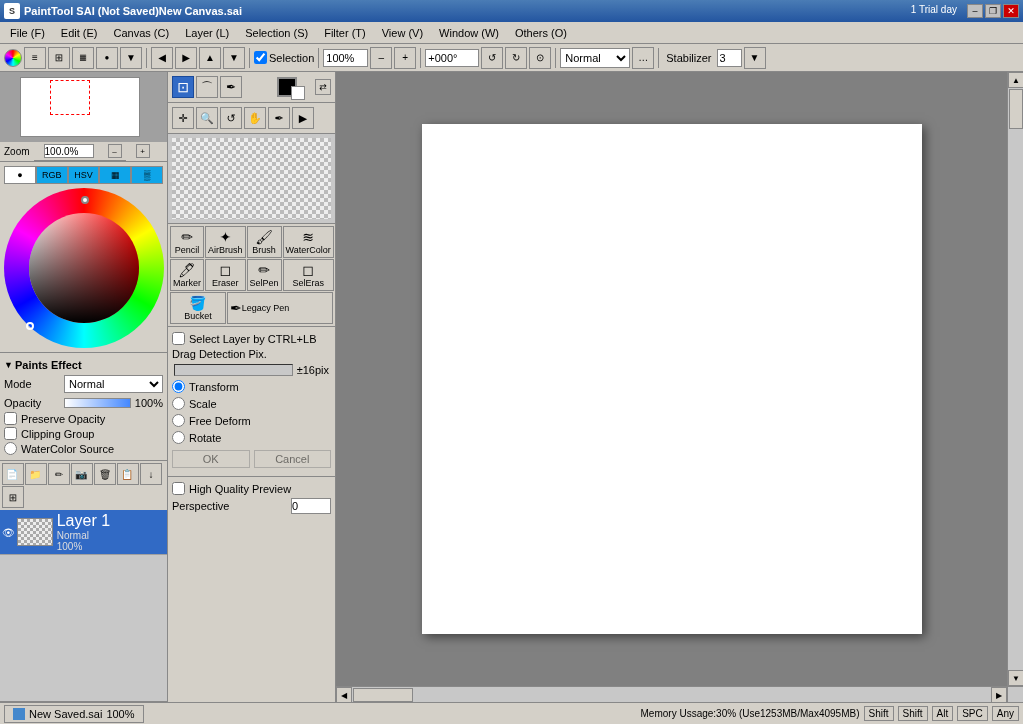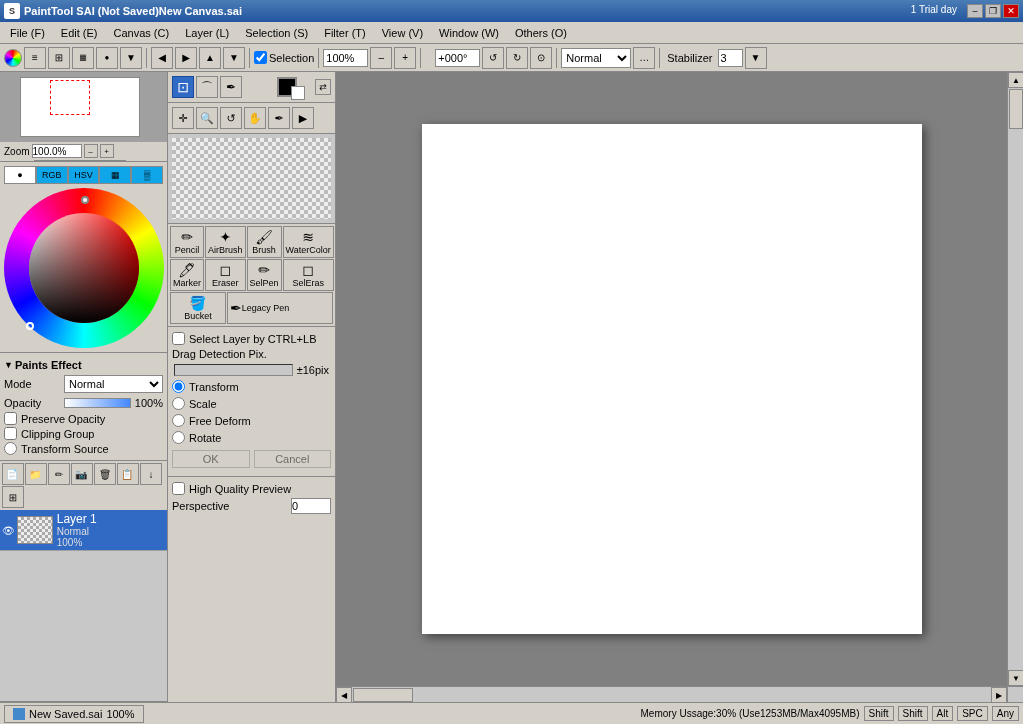--- a/index.html
+++ b/index.html
@@ -30,21 +30,21 @@
     #main-layout { display: flex; height: calc(724px - 22px - 22px - 28px - 22px); }
 
     
     #left-panel { width: 168px; background: #d4d0c8; border-right: 1px solid #888; display: flex; flex-direction: column; overflow: hidden; }
 
     
     #navigator { height: 90px; border-bottom: 1px solid #888; position: relative; overflow: hidden; }
     #nav-canvas { width: 100%; height: 70px; background: #a0a0a0; position: relative; overflow: hidden; }
     #nav-inner { width: 120px; height: 60px; background: white; position: absolute; top: 5px; left: 20px; border: 1px solid #888; }
     #nav-dashed { position: absolute; top: 8px; left: 50px; width: 40px; height: 35px; border: 1px dashed #ff0000; }
-    #nav-controls { display: flex; align-items: center; padding: 2px 4px; gap: 2px; }
+    #nav-controls { display: flex; align-items: center; padding: 2px 4px; gap: 14px; }
     .nav-label { font-size: 10px; }
     .nav-input { width: 50px; height: 14px; font-size: 10px; border: 1px solid #888; background: white; }
     .nav-btn { width: 14px; height: 14px; background: #d4d0c8; border: 1px solid #888; font-size: 8px; display: flex; align-items: center; justify-content: center; cursor: pointer; }
 
     
     #color-section { padding: 4px; border-bottom: 1px solid #888; display: flex; flex-direction: column; align-items: center; }
     #color-mode-tabs { display: flex; width: 100%; margin-bottom: 4px; }
     .color-tab { flex: 1; height: 18px; background: #0ea5e9; border: 1px solid #888; font-size: 9px; display: flex; align-items: center; justify-content: center; cursor: pointer; }
     .color-tab.active { background: white; }
     #color-wheel-container { position: relative; width: 160px; height: 160px; }
@@ -63,21 +63,21 @@
 
     
     #layer-section { flex: 1; border-bottom: 1px solid #888; overflow: hidden; display: flex; flex-direction: column; }
     #layer-toolbar { display: flex; gap: 1px; padding: 2px; flex-wrap: wrap; }
     .layer-btn { width: 22px; height: 22px; background: #d4d0c8; border: 1px solid #888; display: flex; align-items: center; justify-content: center; font-size: 10px; cursor: pointer; }
     #layer-list { flex: 1; background: #c8c8c8; overflow-y: auto; }
     .layer-item { display: flex; align-items: center; padding: 2px; border-bottom: 1px solid #a0a0a0; cursor: pointer; }
     .layer-item.selected { background: #316ac5; }
     .layer-thumb { width: 36px; height: 28px; background: white; border: 1px solid #888; margin-right: 4px; display: flex; align-items: center; justify-content: center; }
     .layer-info { display: flex; flex-direction: column; }
-    .layer-name { font-size: 12px; color: white; }
+    .layer-name { font-size: 16px; color: white; }
     .layer-mode { font-size: 10px; color: #ddd; }
     .layer-opacity { font-size: 10px; color: #ddd; }
 
     
     #canvas-area { flex: 1; background: #808080; position: relative; overflow: hidden; display: flex; flex-direction: column; }
     #canvas-viewport { flex: 1; position: relative; overflow: hidden; }
     #canvas-white { position: absolute; top: 50%; left: 50%; transform: translate(-50%, -50%); width: 500px; height: 510px; background: white; box-shadow: 2px 2px 8px rgba(0,0,0,0.5); }
 
     
     #statusbar { height: 22px; background: #d4d0c8; border-top: 1px solid #888; display: flex; align-items: center; justify-content: space-between; padding: 0 4px; font-size: 10px; }
@@ -159,21 +159,21 @@
     <input type="checkbox" checked="" style="">
     <span>Selection</span>
   </label>
   <div class="toolbar-separator"></div>
 
   <input type="text" class="toolbar-input" style="width: 45px;" value="100%">
   <div class="toolbar-btn">–</div>
   <div class="toolbar-btn">+</div>
   <div class="toolbar-separator"></div>
 
-  <input type="text" class="toolbar-input" style="width: 45px; margin-left: 10px;" value="+000°">
+  <input type="text" class="toolbar-input" style="width: 54px;" value="+000°">
   <div class="toolbar-btn">↺</div>
   <div class="toolbar-btn">↻</div>
   <div class="toolbar-btn">⊙</div>
   <div class="toolbar-separator"></div>
 
   <select class="toolbar-select" style="width:70px;">
     <option>Normal</option>
     <option>Multiply</option>
     <option>Screen</option>
     <option>Overlay</option>
@@ -255,21 +255,21 @@
       <div class="checkbox-row">
         <input type="checkbox" style="">
         <span>Preserve Opacity</span>
       </div>
       <div class="checkbox-row">
         <input type="checkbox" style="">
         <span>Clipping Group</span>
       </div>
       <div class="checkbox-row">
         <input type="radio" name="sel_source" style="">
-        <span>Transform Source</span>
+        <span>WaterColor Source</span>
       </div>
     </div>
 
     <div id="layer-section">
       <div id="layer-toolbar">
         <div class="layer-btn" title="New Layer">📄</div>
         <div class="layer-btn" title="New Folder">📁</div>
         <div class="layer-btn" title="New Linework">✏</div>
         <div class="layer-btn" title="Capture">📷</div>
         <div class="layer-btn" title="Delete">🗑</div>

